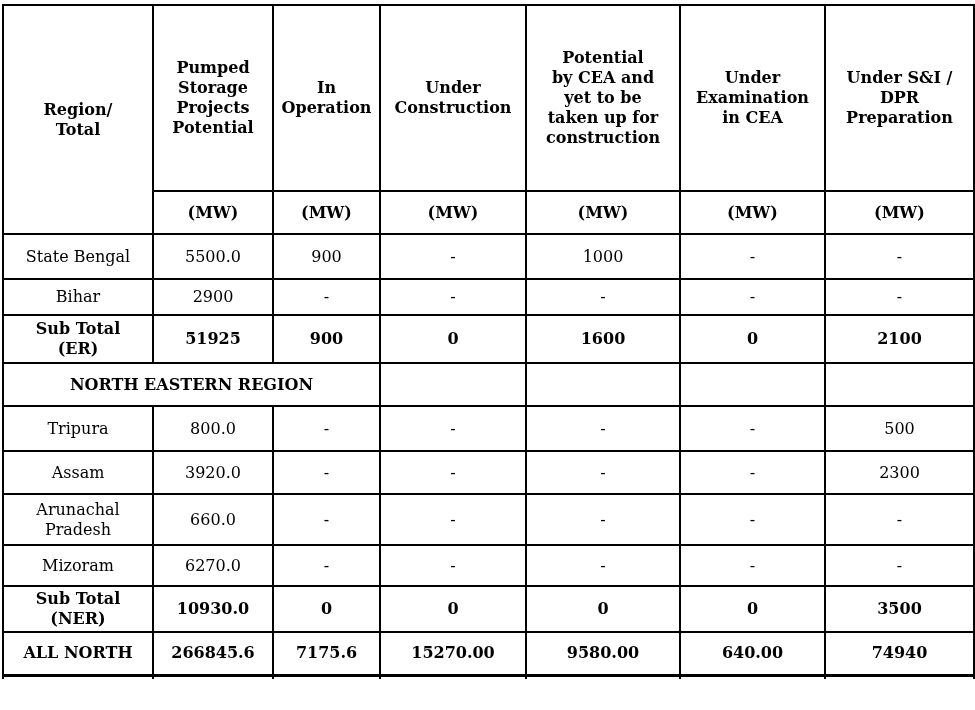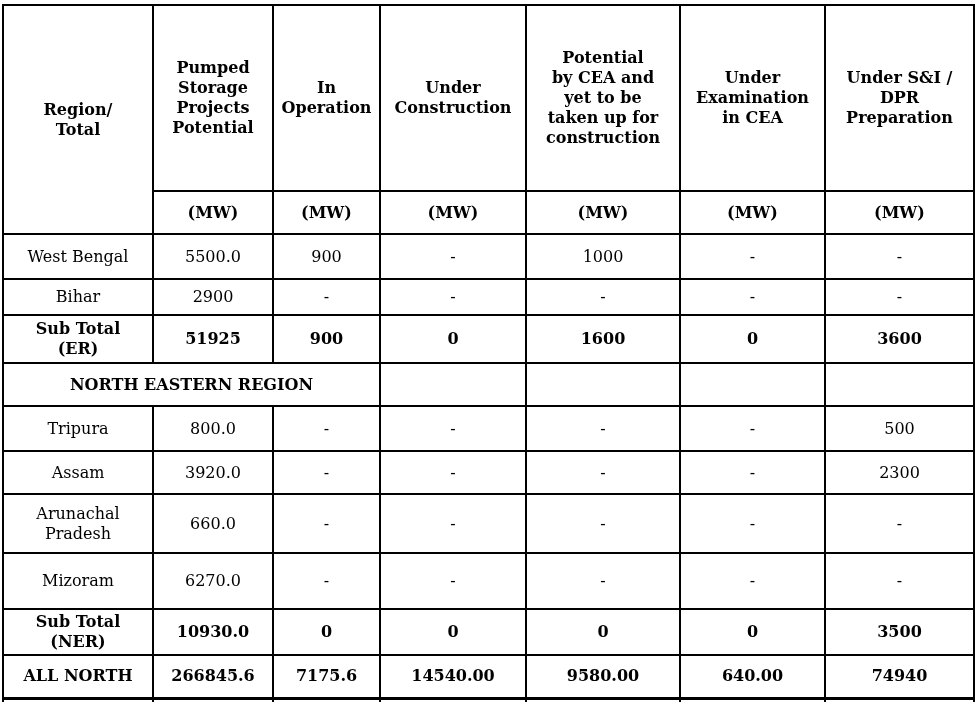--- a/index.html
+++ b/index.html
@@ -18,22 +18,22 @@
     padding:2px 4px;overflow:hidden;box-sizing:border-box;
     font-size:16px;line-height:1.25;
   }
   td.hd{font-weight:bold;font-size:15px;white-space:pre-line;line-height:1.3;}
   td.unit{font-weight:bold;font-size:15px;}
   td.lbl{text-align:left;padding-left:8px;white-space:pre-line;line-height:1.2;}
   td.sec{text-align:left;padding-left:18px;font-weight:bold;white-space:nowrap;}
   tr.bold td{font-weight:bold;}
   td.ctr{text-align:center;padding-left:4px;}
   tr.h186{height:186px;} tr.h43{height:43px;margin-left:32px;} tr.h45{height:45px;}
-  tr.h44{height:36px;} tr.h48{height:48px;} tr.h51{height:59px;}
-  tr.h40{height:56px;padding-left:45px;}
+  tr.h44{height:36px;} tr.h48{height:48px;} tr.h51{height:51px;}
+  tr.h40{height:41px;padding-left:45px;}
   tr.stub td{height:4px;border-bottom:none;border-top-width:3px;padding:0;}
 </style>
 </head>
 <body>
 
 <div class="sheet">
   <table class="psp">
     <colgroup>
       <col style="width:150px">
         <col style="width:120px">
@@ -70,21 +70,21 @@
       <tr class="h43">
         <td class="unit">(MW)</td>
         <td class="unit">(MW)</td>
         <td class="unit">(MW)</td>
         <td class="unit">(MW)</td>
         <td class="unit">(MW)</td>
         <td class="unit">(MW)</td>
       </tr>
 
       <tr class="h45">
-        <td class="lbl">West Bengal</td>
+        <td class="lbl">State Bengal</td>
         <td>5500.0</td>
         <td>900</td>
         <td>-</td>
         <td>1000</td>
         <td>-</td>
         <td>-</td>
       </tr>
       <tr class="h44">
         <td class="lbl">Bihar</td>
         <td>2900</td>
@@ -95,21 +95,21 @@
         <td>-</td>
       </tr>
       <tr class="h48 bold">
         <td class="lbl">Sub Total
 (ER)</td>
         <td>51925</td>
         <td>900</td>
         <td>0</td>
         <td>1600</td>
         <td>0</td>
-        <td>3600</td>
+        <td>2100</td>
       </tr>
 
       <tr class="h43">
         <td class="sec" colspan="3">NORTH EASTERN REGION</td>
         <td></td>
         <td></td>
         <td></td>
         <td></td>
       </tr>
 
@@ -157,21 +157,21 @@
         <td>0</td>
         <td>0</td>
         <td>0</td>
         <td>0</td>
         <td>3500</td>
       </tr>
       <tr class="h43 bold">
         <td class="ctr">ALL NORTH</td>
         <td>266845.6</td>
         <td>7175.6</td>
-        <td>14540.00</td>
+        <td>15270.00</td>
         <td>9580.00</td>
         <td>640.00</td>
         <td>74940</td>
       </tr>
 
       <tr class="stub">
         <td></td>
         <td></td>
         <td></td>
         <td></td>

